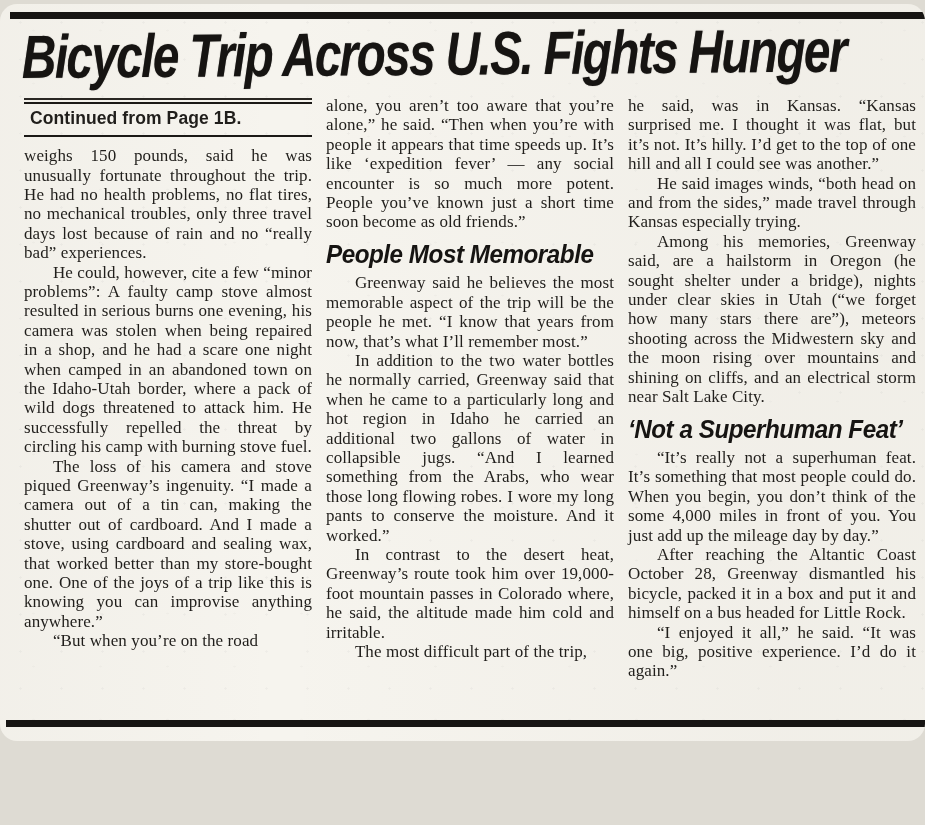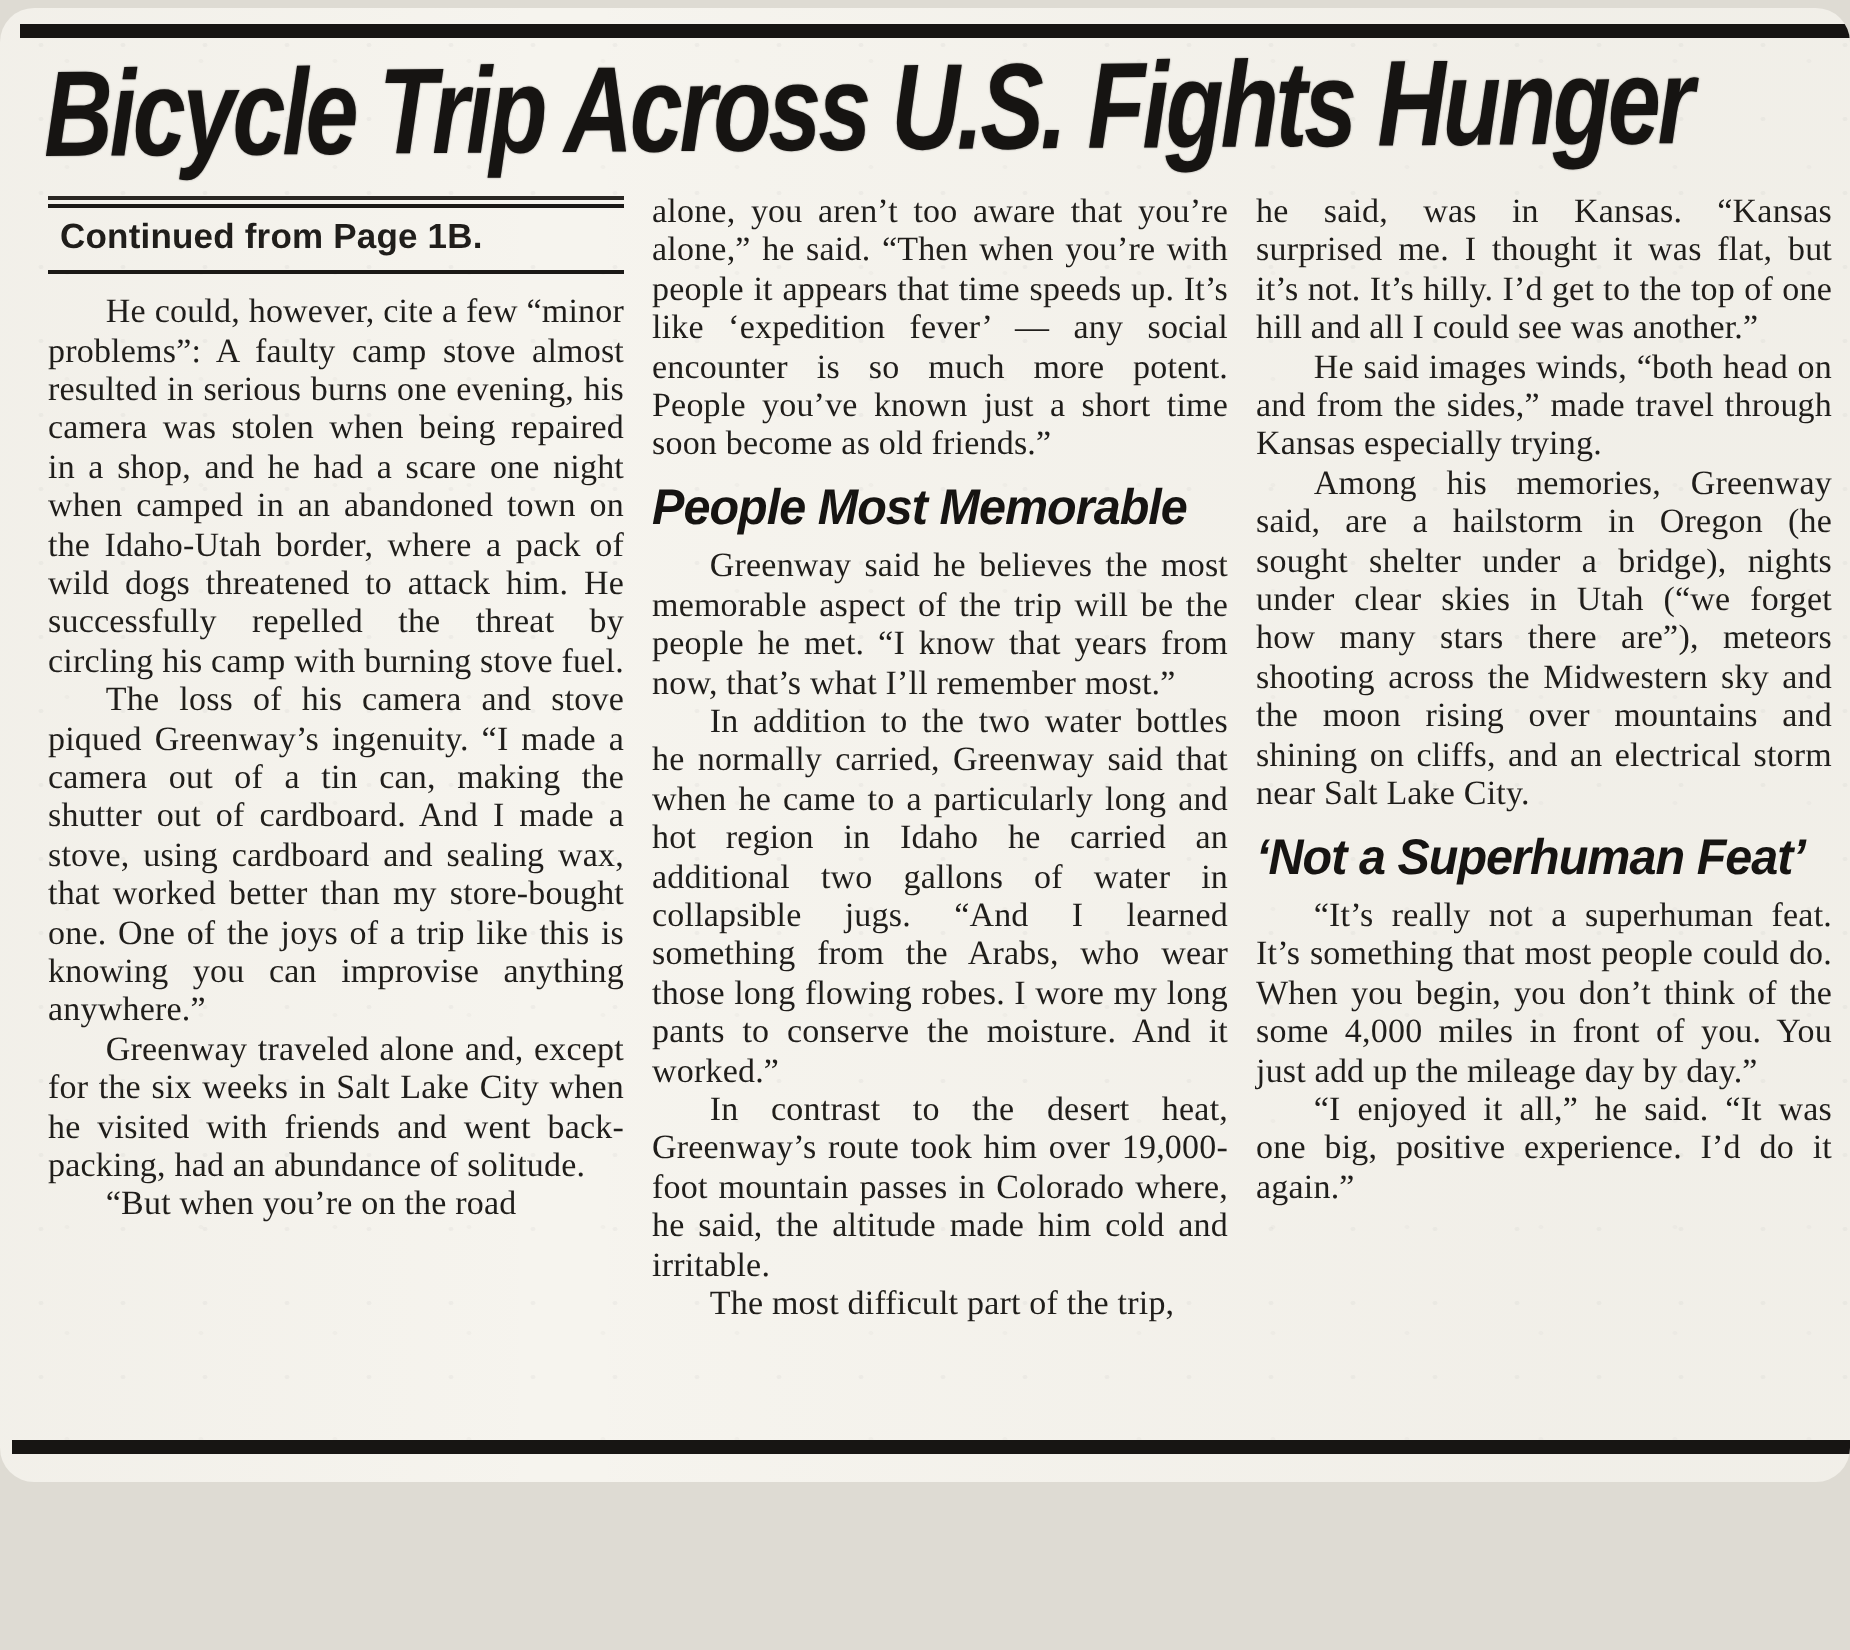--- a/index.html
+++ b/index.html
@@ -112,41 +112,42 @@
   <div class="rule top"></div>
 
   <h1 class="headline">Bicycle Trip Across U.S. Fights Hunger</h1>
 
   <div class="columns">
 
     <section class="col">
       <div class="slug">
         <span>Continued from Page 1B.</span>
       </div>
+      <p class="noind">weighs 150 pounds, said he was unusually fortunate throughout the trip. He had no health problems, no flat tires, no mechanical troubles, only three travel days lost because of rain and no “really bad” experiences.</p>
       <p class="ind">He could, however, cite a few “minor problems”: A faulty camp stove almost resulted in serious burns one evening, his camera was stolen when being repaired in a shop, and he had a scare one night when camped in an abandoned town on the Idaho-Utah border, where a pack of wild dogs threatened to attack him. He successfully repelled the threat by circling his camp with burning stove fuel.</p>
       <p class="ind">The loss of his camera and stove piqued Greenway’s ingenuity. “I made a camera out of a tin can, making the shutter out of cardboard. And I made a stove, using cardboard and sealing wax, that worked better than my store-bought one. One of the joys of a trip like this is knowing you can improvise anything anywhere.”</p>
-      <p class="ind">Greenway traveled alone and, except for the six weeks in Salt Lake City when he visited with friends and went back-packing, had an abundance of solitude.</p>
       <p class="ind">“But when you’re on the road</p>
     </section>
 
     <section class="col">
       <p class="noind">alone, you aren’t too aware that you’re alone,” he said. “Then when you’re with people it appears that time speeds up. It’s like ‘expedition fever’ — any social encounter is so much more potent. People you’ve known just a short time soon become as old friends.”</p>
       <h2 class="subhead">People Most Memorable</h2>
       <p class="ind">Greenway said he believes the most memorable aspect of the trip will be the people he met. “I know that years from now, that’s what I’ll remember most.”</p>
       <p class="ind">In addition to the two water bottles he normally carried, Greenway said that when he came to a particularly long and hot region in Idaho he carried an additional two gallons of water in collapsible jugs. “And I learned something from the Arabs, who wear those long flowing robes. I wore my long pants to conserve the moisture. And it worked.”</p>
       <p class="ind">In contrast to the desert heat, Greenway’s route took him over 19,000-foot mountain passes in Colorado where, he said, the altitude made him cold and irritable.</p>
       <p class="ind">The most difficult part of the trip,</p>
     </section>
 
     <section class="col">
       <p class="noind">he said, was in Kansas. “Kansas surprised me. I thought it was flat, but it’s not. It’s hilly. I’d get to the top of one hill and all I could see was another.”</p>
       <p class="ind">He said images winds, “both head on and from the sides,” made travel through Kansas especially trying.</p>
       <p class="ind">Among his memories, Greenway said, are a hailstorm in Oregon (he sought shelter under a bridge), nights under clear skies in Utah (“we forget how many stars there are”), meteors shooting across the Midwestern sky and the moon rising over mountains and shining on cliffs, and an electrical storm near Salt Lake City.</p>
       <h2 class="subhead">‘Not a Superhuman Feat’</h2>
       <p class="ind">“It’s really not a superhuman feat. It’s something that most people could do. When you begin, you don’t think of the some 4,000 miles in front of you. You just add up the mileage day by day.”</p>
+      <p class="ind">After reaching the Altantic Coast October 28, Greenway dismantled his bicycle, packed it in a box and put it and himself on a bus headed for Little Rock.</p>
       <p class="ind">“I enjoyed it all,” he said. “It was one big, positive experience. I’d do it again.”</p>
     </section>
 
   </div>
 
   <div class="rule bottom"></div>
 
 </div>
 
 </body></html>

